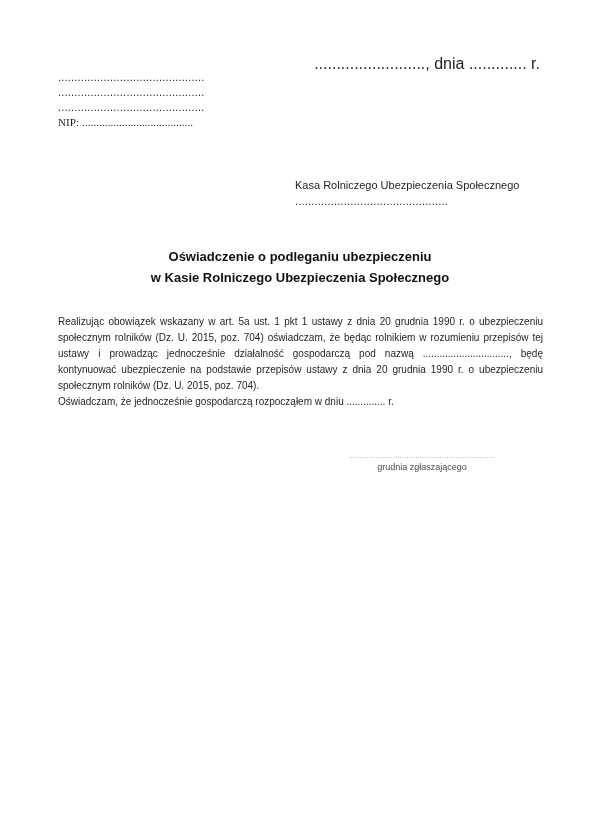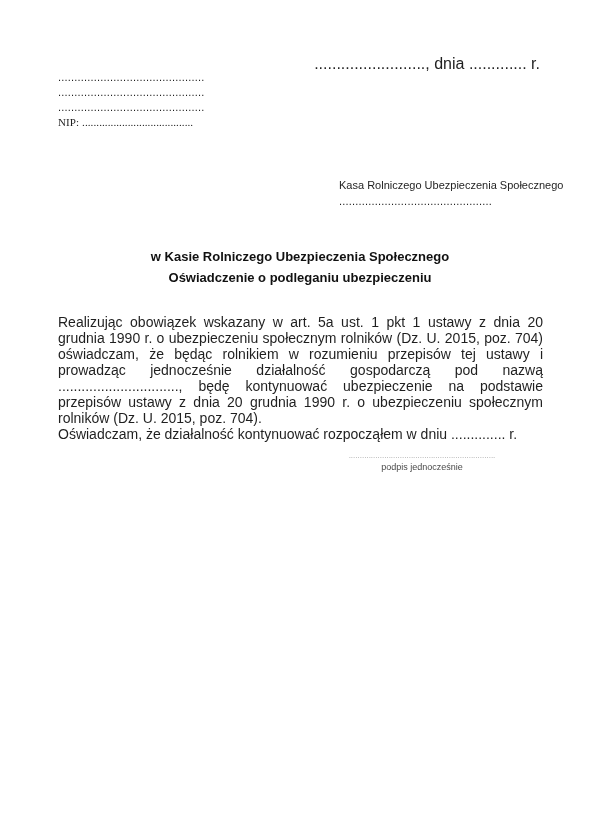--- a/index.html
+++ b/index.html
@@ -37,42 +37,41 @@
     letter-spacing: 0.1px;
     font-family: Liberation Serif, serif;
   }
   .recipient {
     position: absolute;
     top: 177px;
     left: 295px;
     font-size: 11px;
     line-height: 16px;
     color: #1f1f1f;
-    margin-left: 44px;
   }
   .recipient .dots {
     letter-spacing: 0.2px;
   }
   .title {
     position: absolute;
     top: 246px;
     left: 0;
     width: 600px;
     text-align: center;
     font-size: 13px;
     font-weight: bold;
     line-height: 21px;
     color: #111111;
   }
   .body-text {
     position: absolute;
     top: 314px;
     left: 58px;
     width: 485px;
-    font-size: 14px;
+    font-size: 10px;
     line-height: 16px;
     text-align: justify;
     color: #1f1f1f;
   }
   .body-text p {
     margin: 0;
     padding: 0;
   }
   .signature {
     position: absolute;
@@ -107,27 +106,27 @@
     <div>.............................................</div>
     <div class="nip">NIP: .......................................</div>
   </div>
 
   <div class="recipient">
     <div>Kasa Rolniczego Ubezpieczenia Społecznego</div>
     <div class="dots">...............................................</div>
   </div>
 
   <div class="title">
+    <div>Oświadczenie o podleganiu ubezpieczeniu</div>
     <div>w Kasie Rolniczego Ubezpieczenia Społecznego</div>
-    <div>Oświadczenie o podleganiu ubezpieczeniu</div>
   </div>
 
   <div class="body-text">
     <p>Realizując obowiązek wskazany w art. 5a ust. 1 pkt 1 ustawy z dnia 20 grudnia 1990 r. o ubezpieczeniu społecznym rolników (Dz. U. 2015, poz. 704) oświadczam, że będąc rolnikiem w rozumieniu przepisów tej ustawy i prowadząc jednocześnie działalność gospodarczą pod nazwą ..............................., będę kontynuować ubezpieczenie na podstawie przepisów ustawy z dnia 20 grudnia 1990 r. o ubezpieczeniu społecznym rolników (Dz. U. 2015, poz. 704).</p>
-    <p>Oświadczam, że działalność kontynuować rozpocząłem w dniu .............. r.</p>
+    <p>Oświadczam, że jednocześnie gospodarczą rozpocząłem w dniu .............. r.</p>
   </div>
 
   <div class="signature">
     <div class="sig-line">..................................................................</div>
-    <div class="sig-caption">podpis jednocześnie</div>
+    <div class="sig-caption">grudnia zgłaszającego</div>
   </div>
 
 </div>
 
 </body></html>

